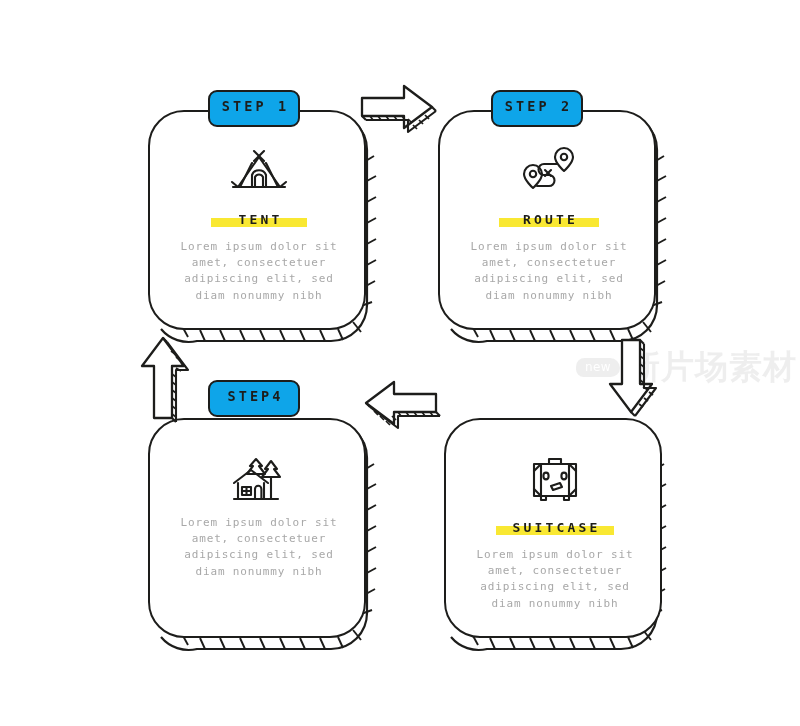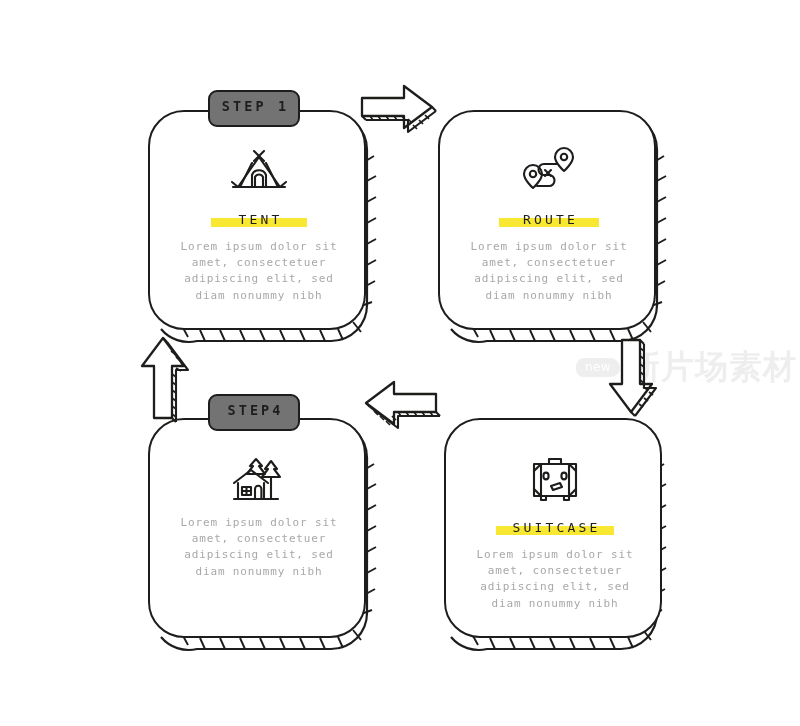--- a/index.html
+++ b/index.html
@@ -42,35 +42,35 @@
     overflow: visible;
   }
   #shadow-1 { left: 148px; top: 110px; }
   #shadow-2 { left: 438px; top: 110px; }
   #shadow-4 { left: 148px; top: 418px; }
   #shadow-3 { left: 438px; top: 418px; }
 
   .badge {
     position: absolute;
     z-index: 6;
-    background: #737373;
+    background: #0ea5e9;
     border: 2.4px solid #1d1d1b;
     border-radius: 9px;
     height: 33px;
     line-height: 29px;
     text-align: center;
     font-size: 13.5px;
     letter-spacing: 3.1px;
     color: #1d1d1b;
     font-weight: 700;
     text-indent: 3px;
   }
   #badge-1 { left: 208px; top: 90px; width: 88px; }
   #badge-2 { left: 491px; top: 90px; width: 88px; }
-  #badge-4 { left: 208px; top: 394px; width: 88px; }
+  #badge-4 { left: 208px; top: 380px; width: 88px; }
   #badge-3 { left: 491px; top: 394px; width: 88px; }
 
   .card-inner {
     position: absolute;
     left: 0;
     top: 0;
     width: 218px;
     height: 220px;
     display: flex;
     flex-direction: column;
@@ -99,21 +99,21 @@
     left: 50%;
     transform: translateX(-50%);
     z-index: 0;
   }
   .title-text {
     position: relative;
     z-index: 1;
     font-size: 13px;
     letter-spacing: 3.2px;
     color: #1d1d1b;
-    font-weight: 400;
+    font-weight: 700;
     text-indent: 3px;
     white-space: nowrap;
   }
   .body-text {
     margin-top: 9px;
     width: 176px;
     text-align: center;
     font-size: 11px;
     line-height: 16.2px;
     letter-spacing: 0.85px;
@@ -320,20 +320,21 @@
         <span class="title-text">ROUTE</span>
       </div>
       <div class="body-text">
         <div>Lorem ipsum dolor sit</div>
         <div>amet, consectetuer</div>
         <div>adipiscing elit, sed</div>
         <div>diam nonummy nibh</div>
       </div>
     </div>
   </div>
+  <div class="badge" id="badge-2">STEP 2</div>
 
   <div class="card" id="card-4">
     <div class="card-inner">
       <div class="icon-wrap">
         <svg width="58" height="50" viewBox="0 0 58 50">
           <g fill="none" stroke="#1d1d1b" stroke-width="2.1" stroke-linecap="round" stroke-linejoin="round">
             <path d="M26 4 L20 11 L23 11 L17 19 L35 19 L29 11 L32 11 L26 4 Z"></path>
             <path d="M41 6 L35 14 L38 14 L32 22 L50 22 L44 14 L47 14 L41 6 Z"></path>
             <path d="M41 22 L41 44"></path>
             <path d="M4 28 L21 15 L38 28"></path>

